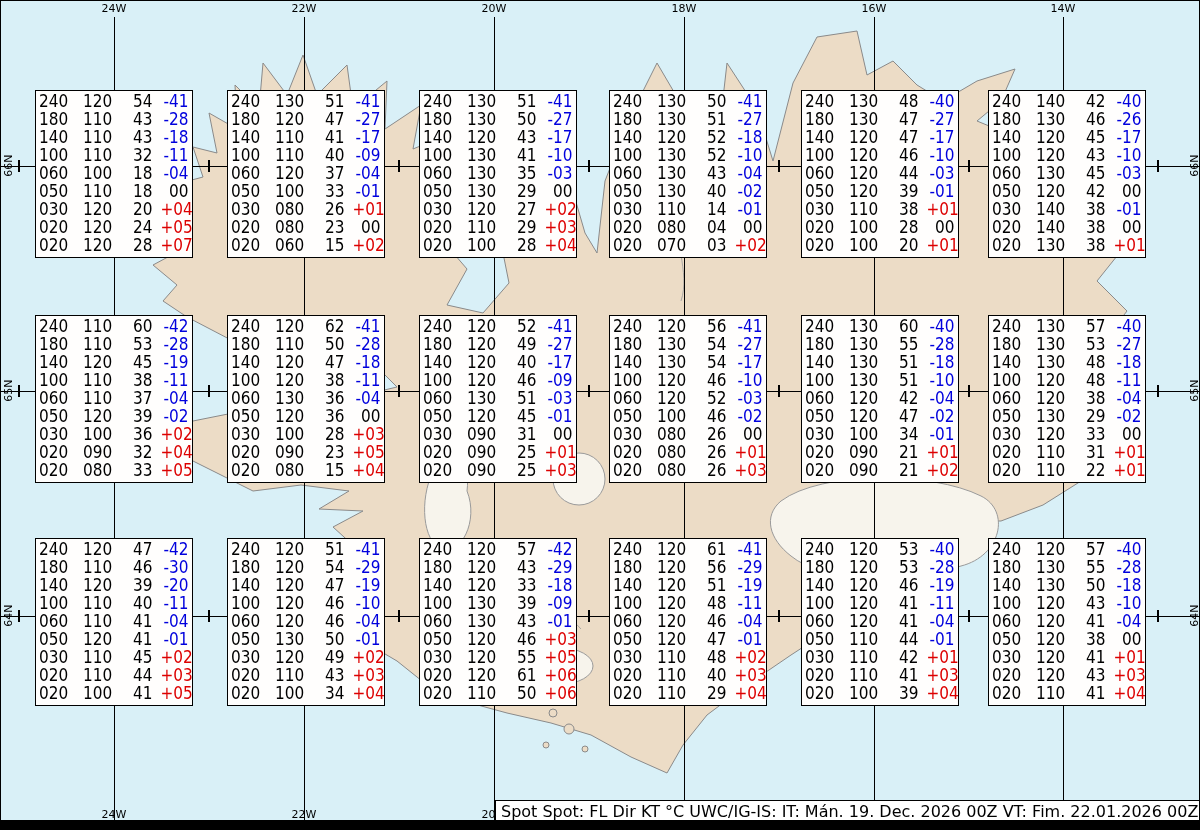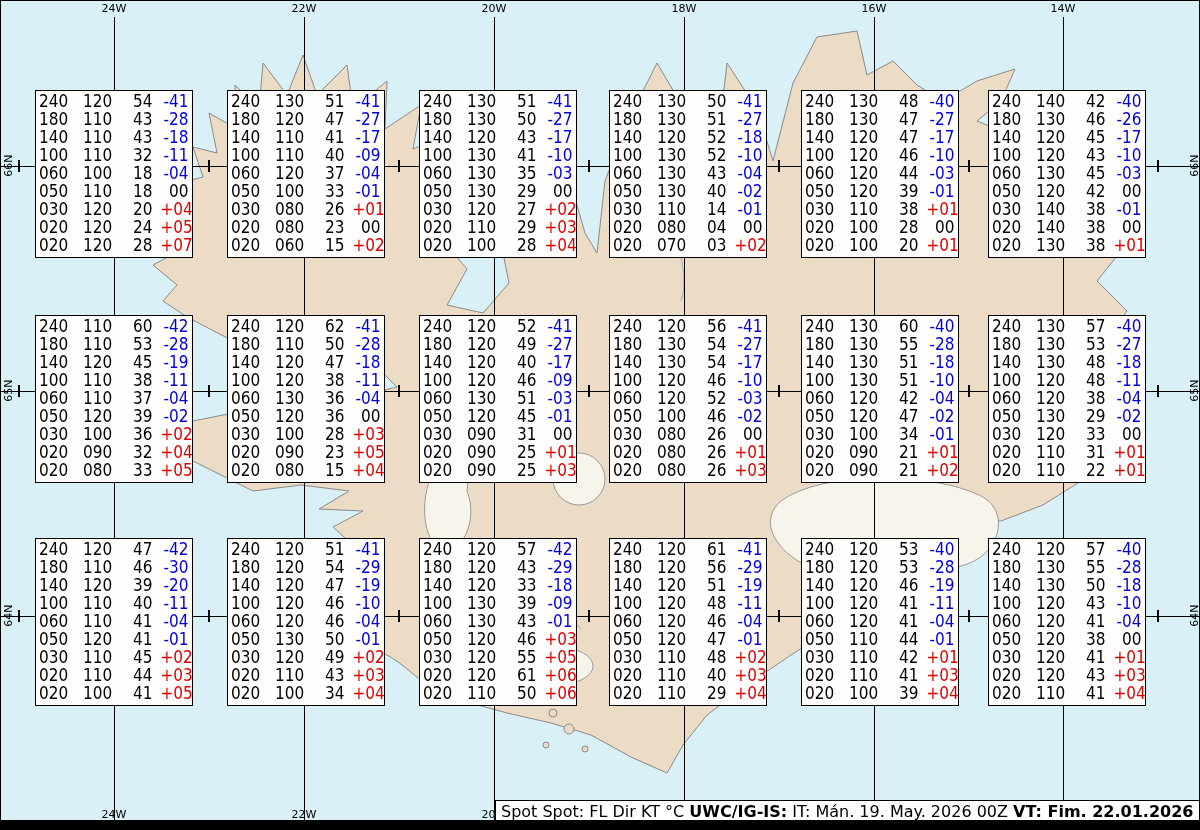--- a/index.html
+++ b/index.html
@@ -20,21 +20,21 @@
     border:1.5px solid #000;box-sizing:border-box;padding:1px 0 0 3px;z-index:3;overflow:hidden;}
   .station-inner{transform:scaleX(0.9);transform-origin:0 0;width:166px;}
   .srow{display:grid;grid-template-columns:40px 40px 28px 1fr;column-gap:9px;
     line-height:18px;font-size:17px;white-space:nowrap;}
   .c-kt,.c-t{text-align:right;}
   .t-neg{color:#0000dd;}
   .t-pos{color:#dd0000;}
   #footer{position:absolute;left:494px;top:799px;right:0;height:23px;background:#fff;
     border-top:1px solid #000;border-left:1px solid #000;box-sizing:border-box;
     z-index:4;font-size:16px;line-height:21px;padding-left:5px;white-space:nowrap;}
-  #footer b{font-weight:bold;}
+  #footer b{font-weight:normal;}
   #bottom-bar{position:absolute;left:0;bottom:0;width:100%;height:9px;background:#000;z-index:5;}
 </style>
 </head>
 <body>
 
 <div id="chart">
   <svg id="map-svg" width="1200" height="830" viewBox="0 0 1200 830">
     <path fill="#ecdcc6" stroke="#8a8a8a" stroke-width="1" stroke-linejoin="round" d="M232,668 L272,660 L302,646 L320,626 L300,612 L332,598 L314,584 L342,572
          L302,560 L354,546 L332,526 L362,510 L318,508 L348,490 L300,484 L252,490
          L168,448 L152,428 L232,412 L312,406 L396,386 L372,362 L302,350 L232,340
@@ -55,21 +55,21 @@
     <circle cx="578" cy="478" r="26" fill="#f7f4ec" stroke="#9a9a9a" stroke-width="1"></circle>
     <path fill="#f7f4ec" stroke="#9a9a9a" stroke-width="1" d="M780,500 C820,470 930,470 980,495 C1010,510 1000,555 960,565 C900,585 820,580 790,555 C768,538 762,515 780,500 Z"></path>
     <ellipse cx="560" cy="665" rx="32" ry="18" fill="#f7f4ec" stroke="#9a9a9a" stroke-width="1"></ellipse>
     <path fill="none" stroke="#9a9a9a" stroke-width="0.8" d="M680,200 C670,240 690,270 680,300 M700,560 C720,590 740,585 760,610 M520,595 C540,615 560,605 580,628"></path>
     <circle cx="552" cy="712" r="4" fill="#ecdcc6" stroke="#8a8a8a" stroke-width="1"></circle>
     <circle cx="568" cy="728" r="5" fill="#ecdcc6" stroke="#8a8a8a" stroke-width="1"></circle>
     <circle cx="545" cy="744" r="3" fill="#ecdcc6" stroke="#8a8a8a" stroke-width="1"></circle>
     <circle cx="584" cy="748" r="3" fill="#ecdcc6" stroke="#8a8a8a" stroke-width="1"></circle>
   </svg>
 
-  <div id="footer"><span>Spot Spot: FL Dir KT °C </span><b>UWC/IG-IS:</b><span> IT: Mán. 19. May. 2026 00Z </span><b>VT: Fim. 22.01.2026 00Z</b></div>
+  <div id="footer"><span>Spot Spot: FL Dir KT °C </span><b>UWC/IG-IS:</b><span> IT: Mán. 19. Dec. 2026 00Z </span><b>VT: Fim. 22.01.2026 00Z</b></div>
   <div id="bottom-bar"></div>
 <div class="vline" style="left: 113px;"></div>
     <div class="lon-label" style="left: 113px; top: 1px;">24W</div>
     <div class="lon-label" style="left: 113px; top: 807px;">24W</div>
     <div class="vline" style="left: 303px;"></div>
     <div class="lon-label" style="left: 303px; top: 1px;">22W</div>
     <div class="lon-label" style="left: 303px; top: 807px;">22W</div>
     <div class="vline" style="left: 493px;"></div>
     <div class="lon-label" style="left: 493px; top: 1px;">20W</div>
     <div class="lon-label" style="left: 493px; top: 807px;">20W</div>

